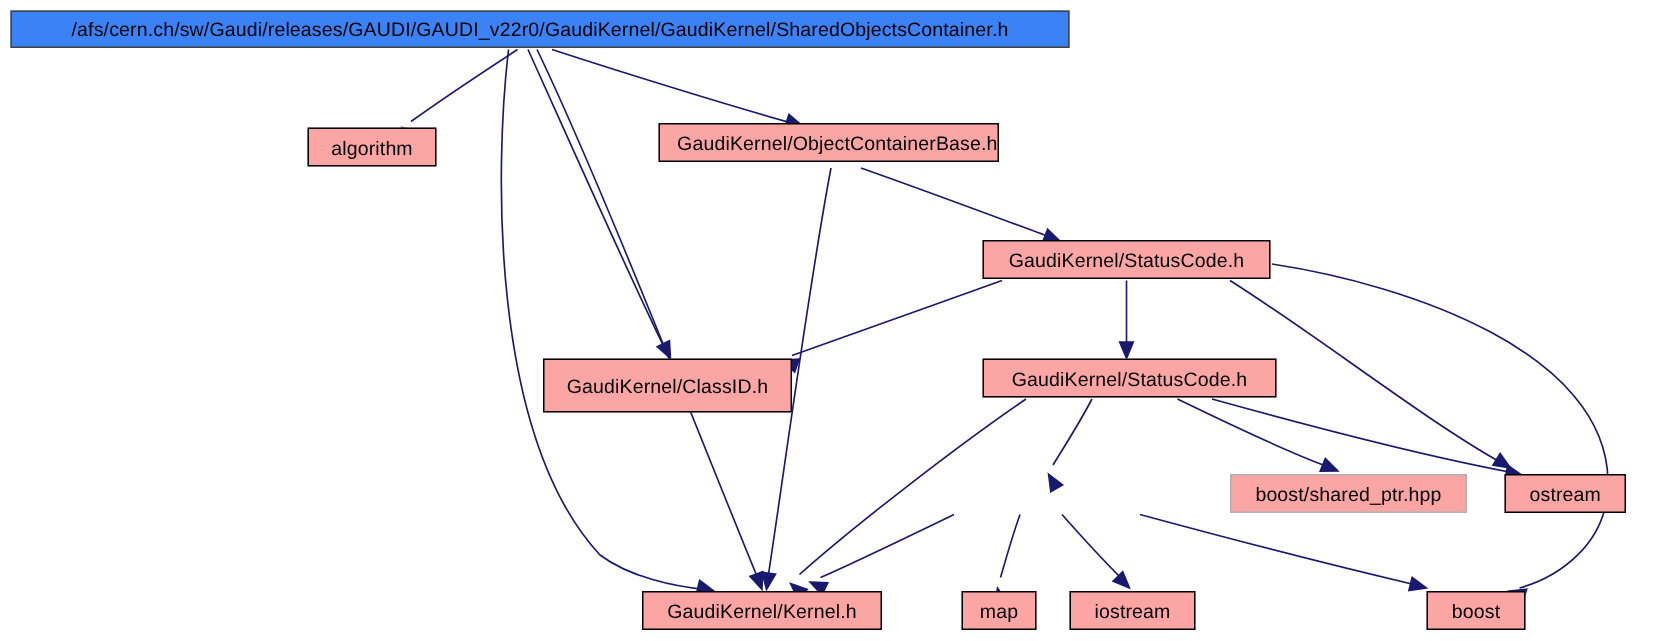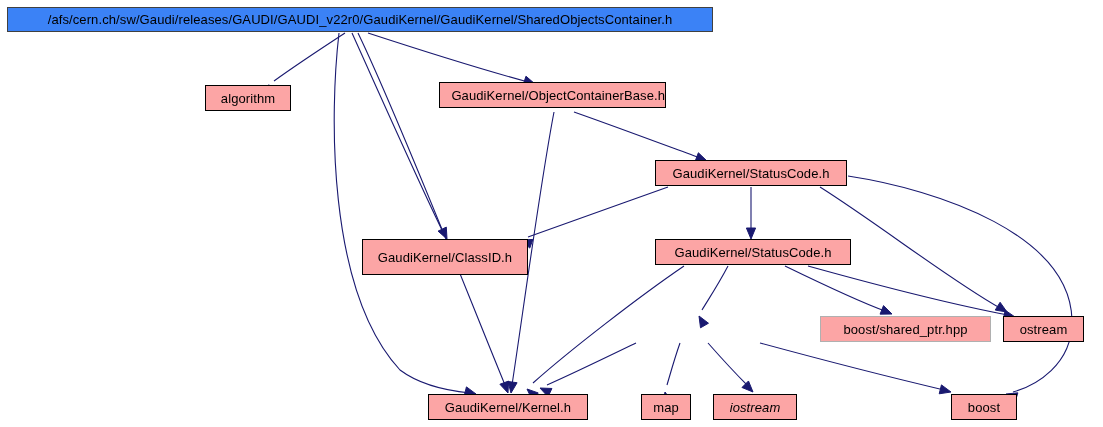--- a/index.html
+++ b/index.html
@@ -115,31 +115,31 @@
     </div>
     <div class="node-box" style="left: 655px; top: 160px; width: 192px; height: 26px;">
       <span class="node-label">GaudiKernel/StatusCode.h</span>
     </div>
     <div class="node-box" style="left: 362px; top: 239px; width: 166px; height: 36px;">
       <span class="node-label">GaudiKernel/ClassID.h</span>
     </div>
     <div class="node-box" style="left: 655px; top: 239px; width: 196px; height: 26px;">
       <span class="node-label">GaudiKernel/StatusCode.h</span>
     </div>
-    <div class="node-box faded" style="left: 820px; top: 316px; width: 171px; height: 26px;">
+    <div class="node-box faded" style="left: 820px; top: 316px; width: 158px; height: 26px;">
       <span class="node-label">boost/shared_ptr.hpp</span>
     </div>
     <div class="node-box" style="left: 1003px; top: 316px; width: 81px; height: 26px;">
       <span class="node-label">ostream</span>
     </div>
     <div class="node-box" style="left: 428px; top: 394px; width: 160px; height: 26px;">
       <span class="node-label">GaudiKernel/Kernel.h</span>
     </div>
     <div class="node-box" style="left: 641px; top: 394px; width: 50px; height: 26px;">
       <span class="node-label">map</span>
     </div>
-    <div class="node-box" style="left: 713px; top: 394px; width: 84px; height: 26px; font-style: italic;">
+    <div class="node-box" style="left: 713px; top: 394px; width: 84px; height: 26px;">
       <span class="node-label">iostream</span>
     </div>
     <div class="node-box" style="left: 951px; top: 394px; width: 66px; height: 26px;">
       <span class="node-label">boost</span>
     </div>
   </div>
 
 </body></html>

